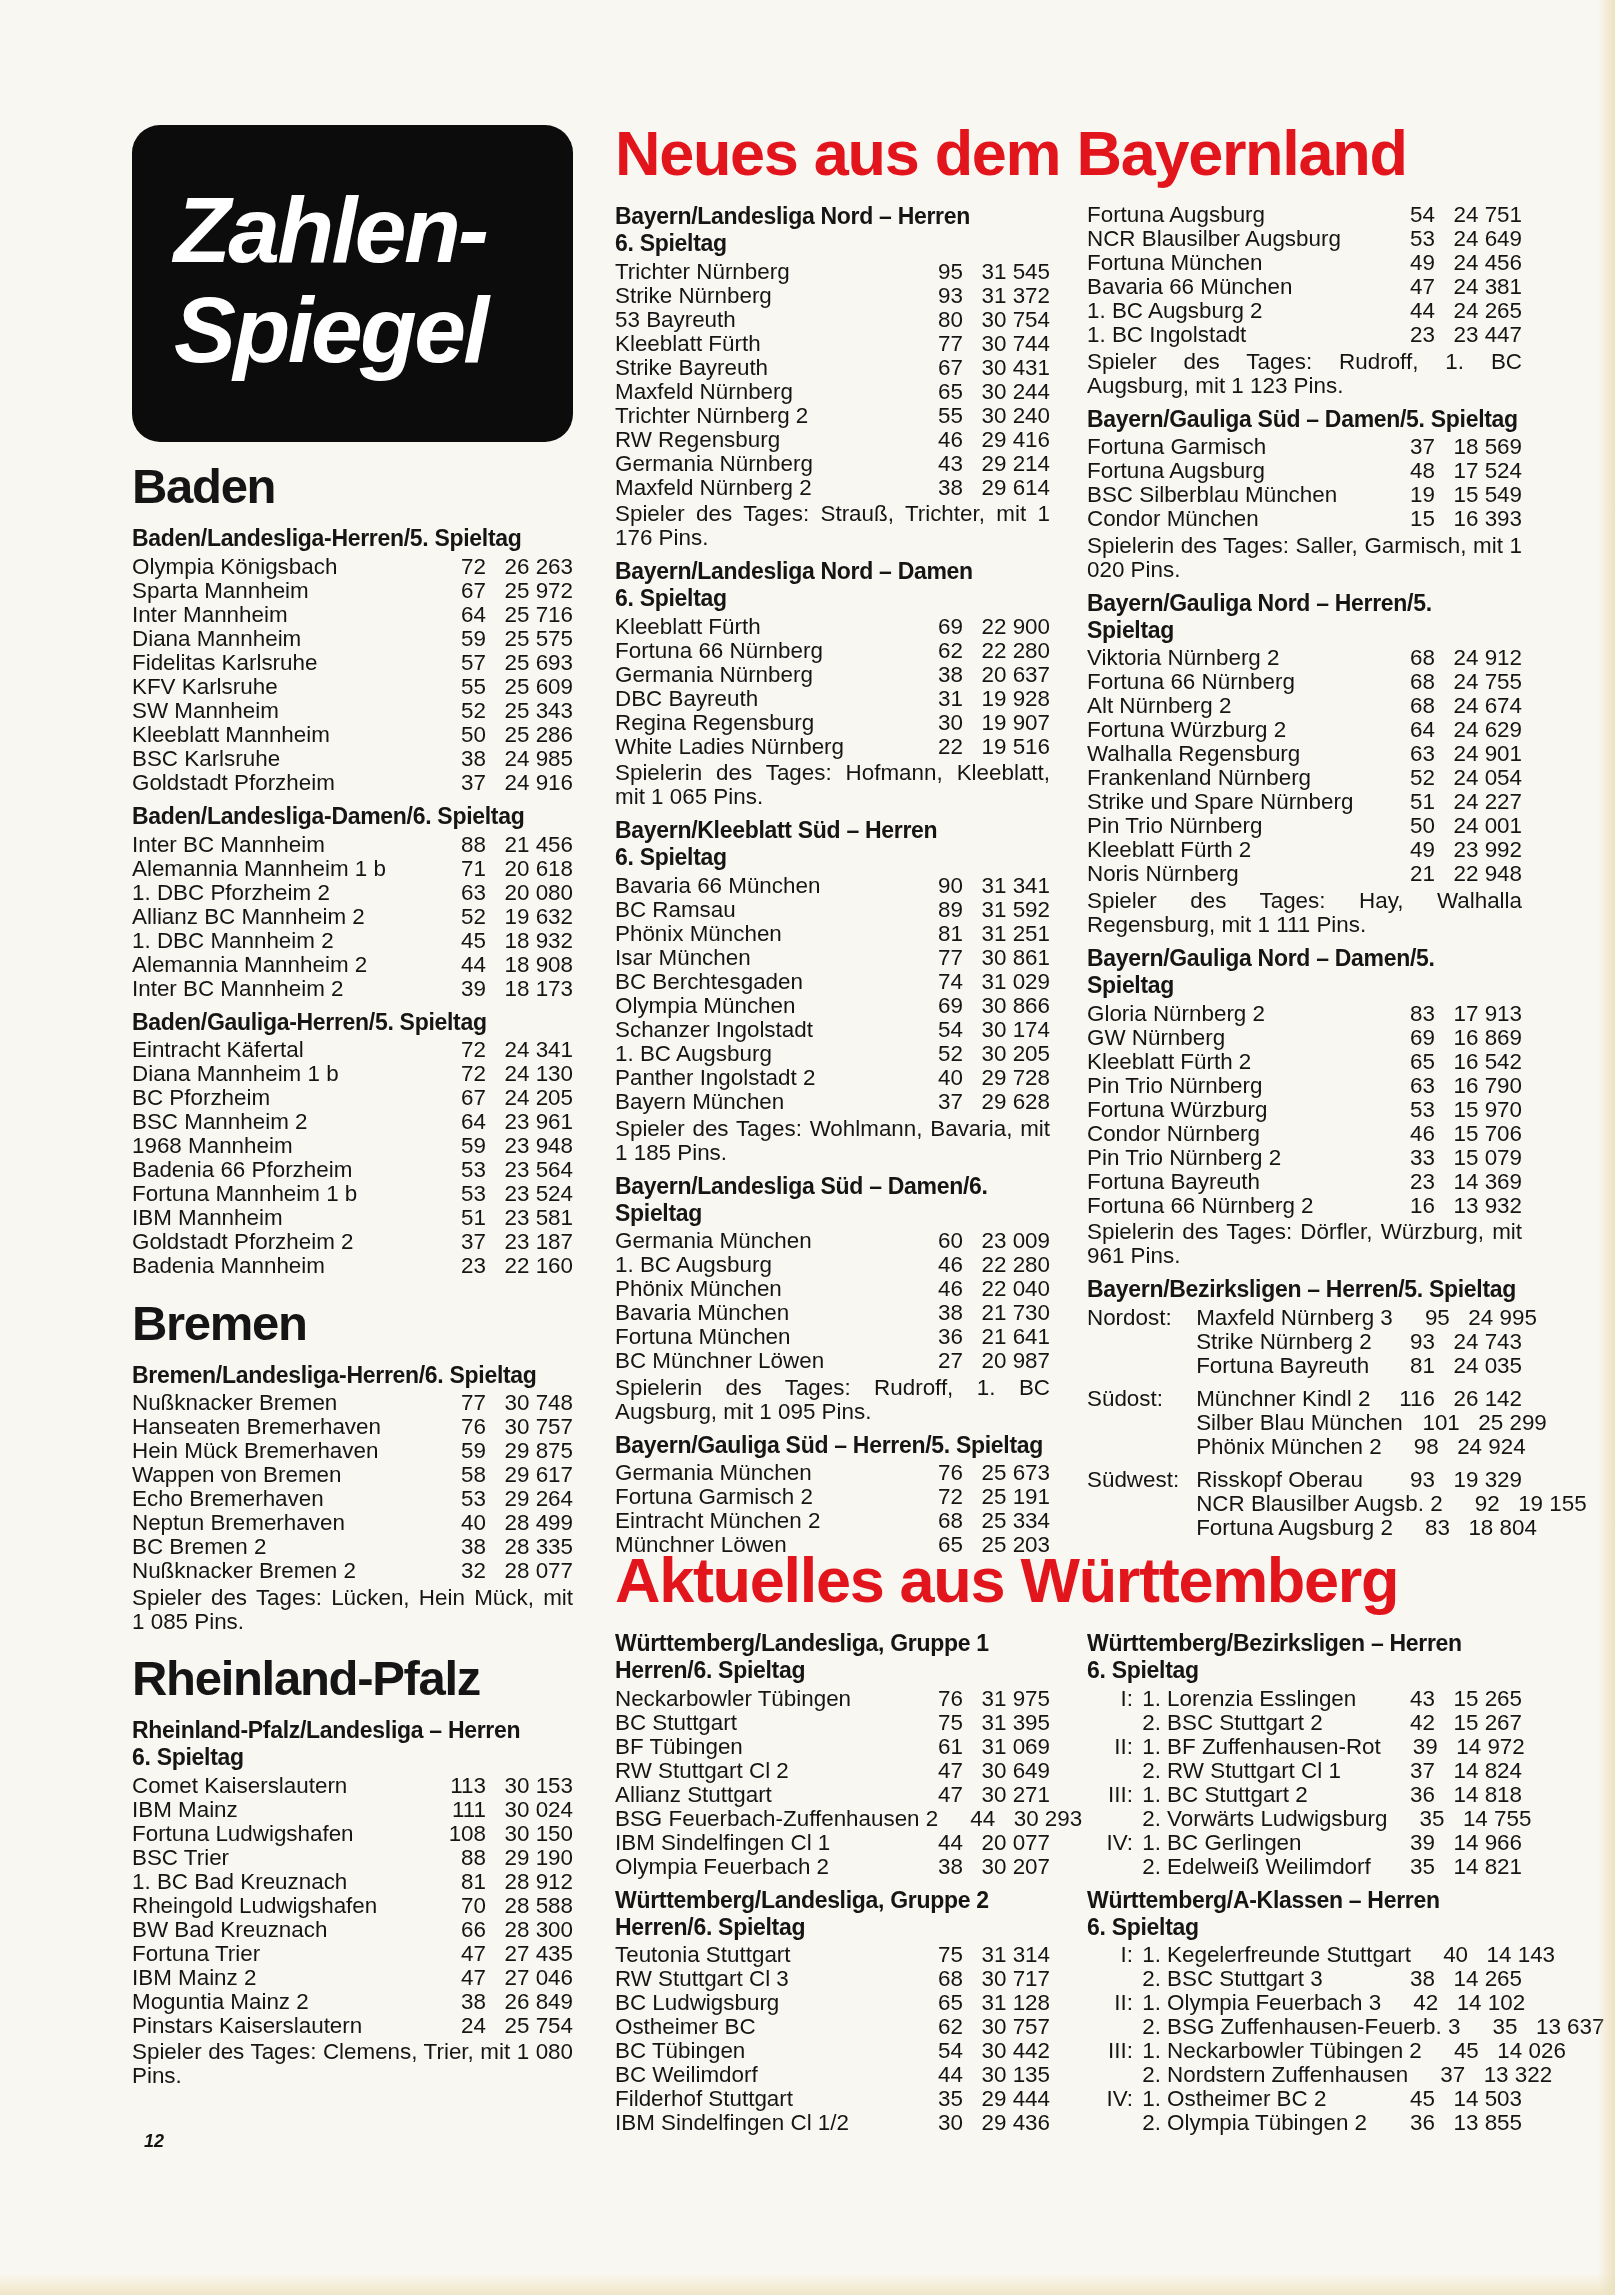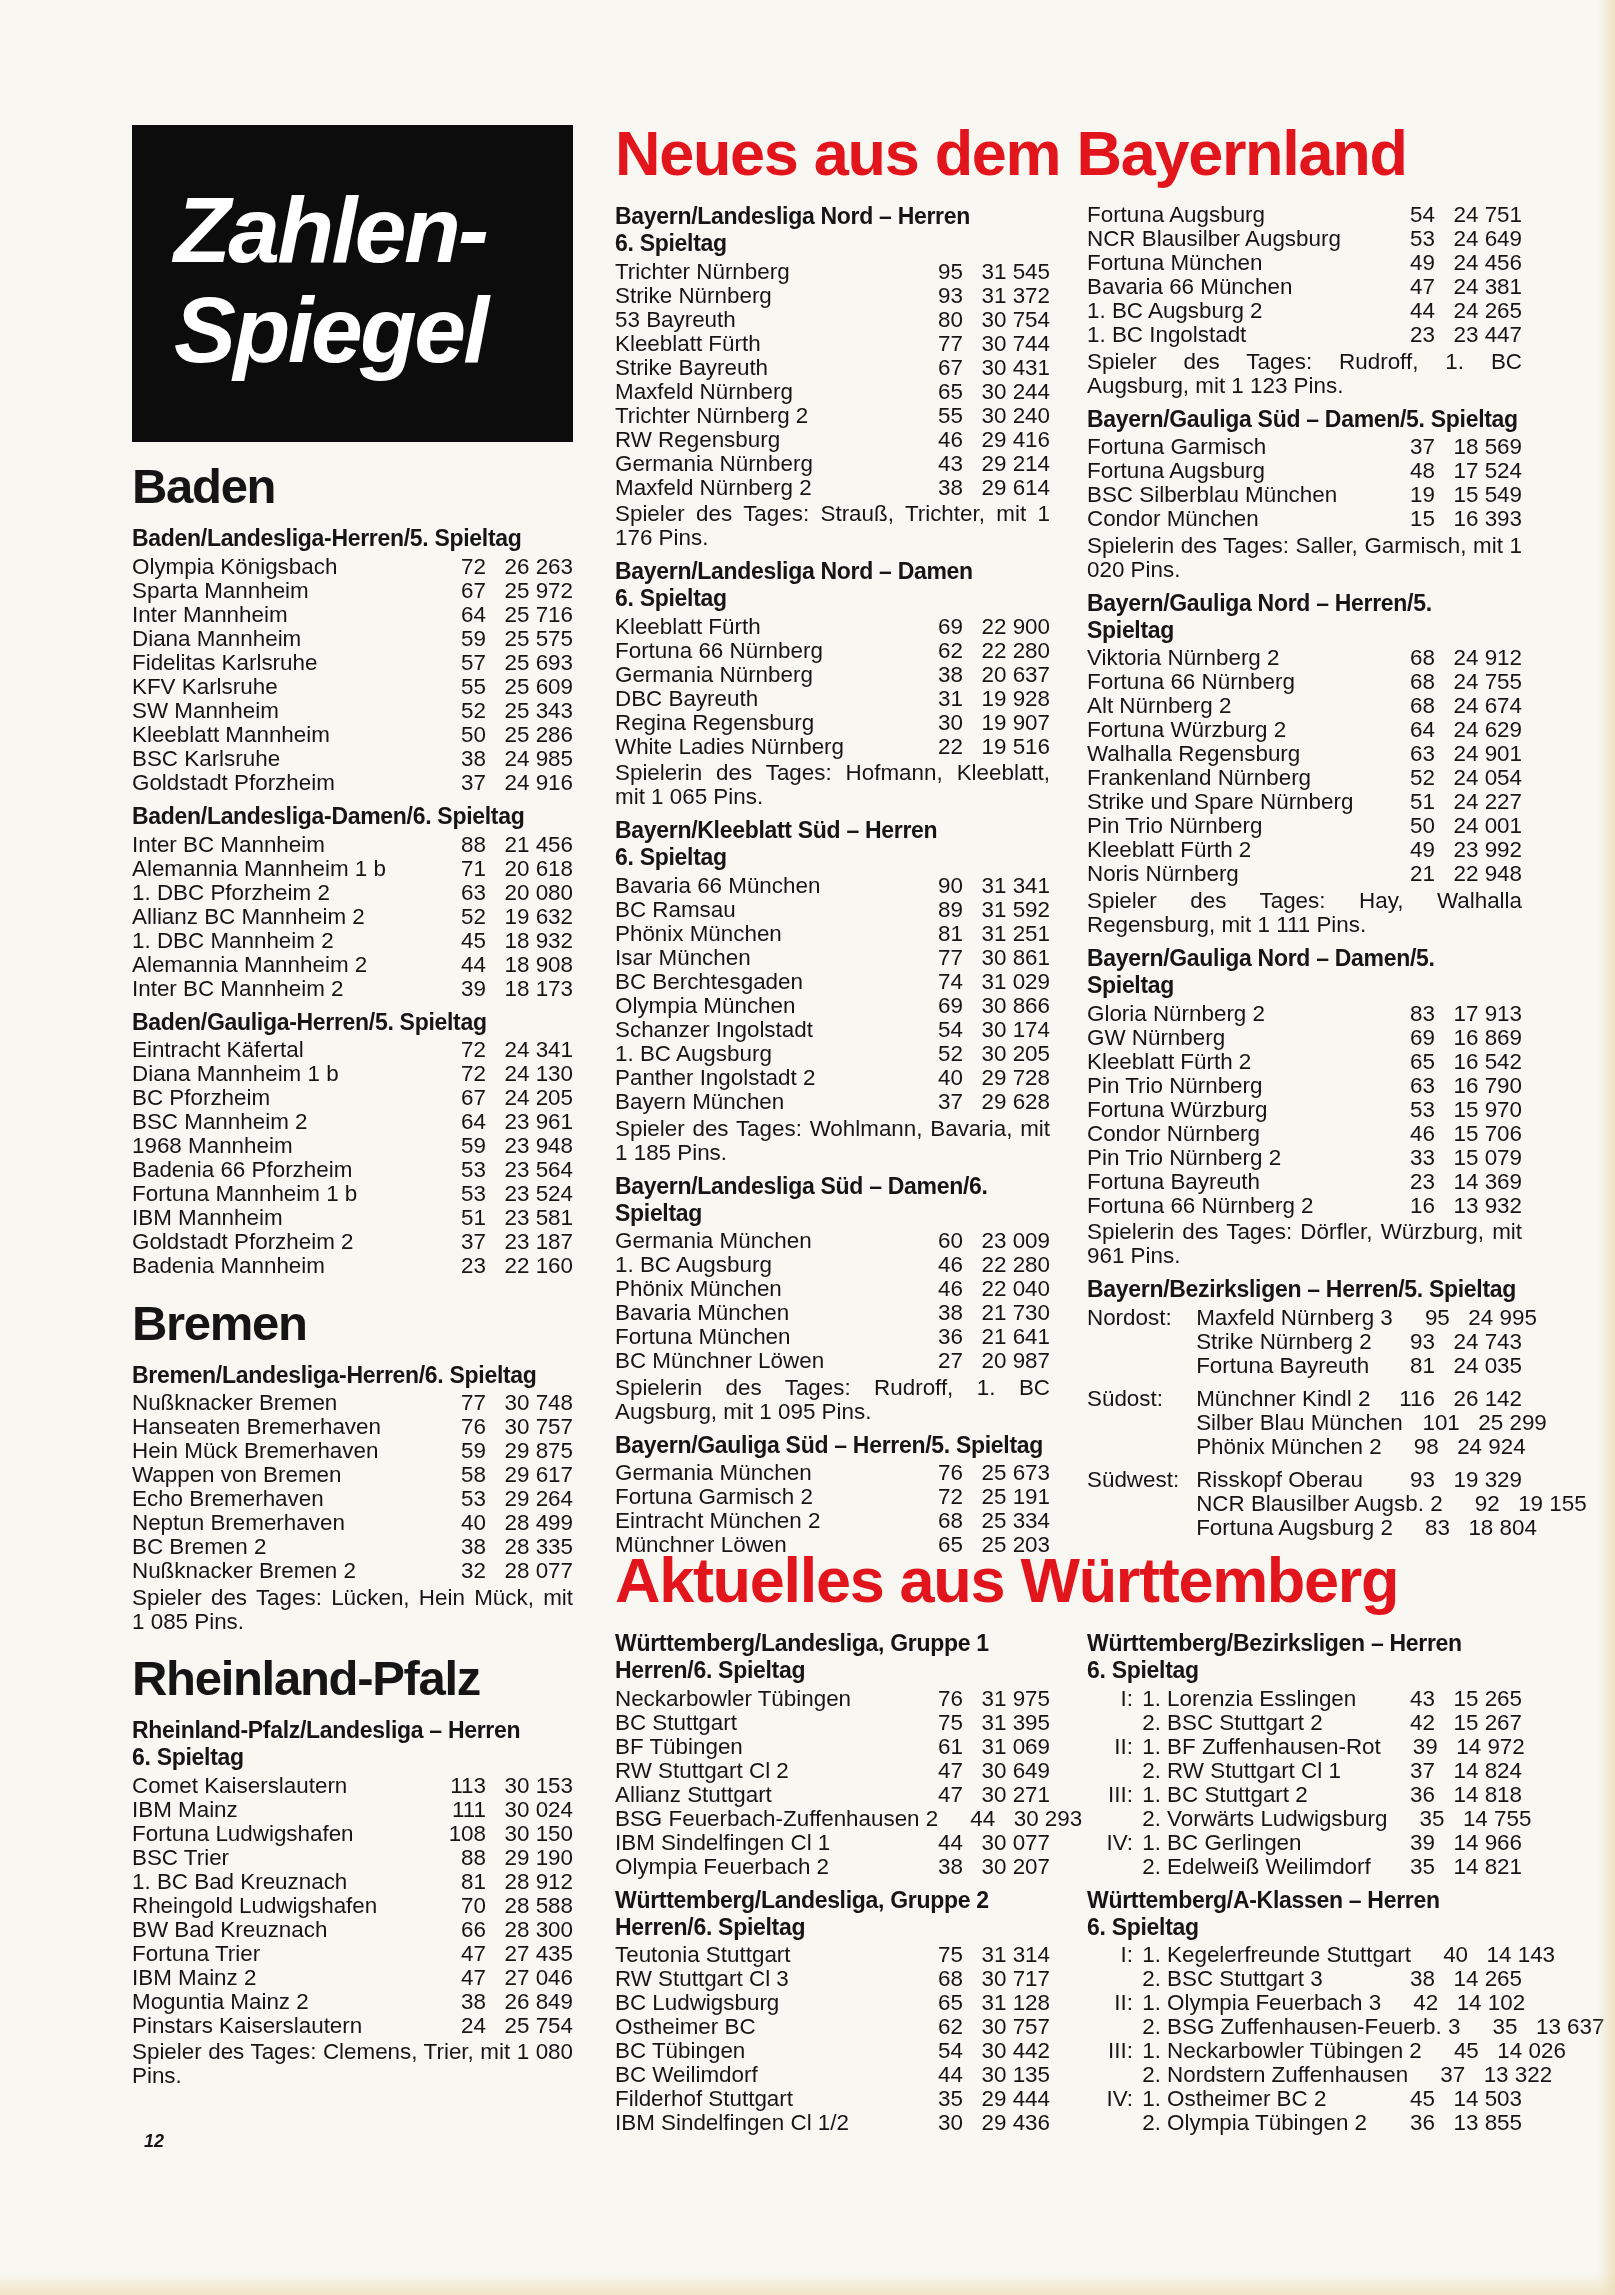--- a/index.html
+++ b/index.html
@@ -7,21 +7,21 @@
   .page{position:relative;width:1616px;height:2295px;background:#f9f7f1;
         font-family:"Liberation Sans","DejaVu Sans",sans-serif;color:#151515;overflow:hidden;}
   .page::after{content:"";position:absolute;right:0;top:0;width:18.4px;height:100%;
         background:linear-gradient(to right,rgba(240,228,190,0),#ece0bd);}
   .page::before{content:"";position:absolute;left:0;bottom:0;width:100%;height:22.4px;
         background:linear-gradient(to bottom,rgba(240,228,190,0),#f0e6c8);}
 
   .col-left{position:absolute;left:132px;top:125px;width:441px;}
   .logo{background:#0c0c0c;height:317px;box-sizing:border-box;color:#ffffff;
         font-weight:bold;font-style:italic;font-size:93px;line-height:100px;
-        padding:55px 0 0 42px;letter-spacing:-2.6px;}
+        padding:55px 0 0 42px;letter-spacing:-2.6px;border-radius:28px;}
   .logo span{display:block;}
 
   .region-title{font-size:49px;line-height:53px;font-weight:bold;letter-spacing:-1.3px;margin:18.4px 0 12px 0;}
 
   .tbl{margin-bottom:8px;}
   .tbl-h{font-weight:bold;font-size:23px;line-height:27px;margin-bottom:2.6px;letter-spacing:-0.3px;}
   .tr{display:flex;font-size:22.4px;line-height:24px;}
   .tn{flex:1 1 auto;white-space:nowrap;overflow:visible;}
   .haspre .tn{margin-left:9.2px;}
   .tv{flex:0 0 57px;text-align:right;}
@@ -796,21 +796,21 @@
               <span class="tp">30 271</span>
             </div>
             <div class="tr">
               <span class="tn">BSG Feuerbach-Zuffenhausen 2</span>
               <span class="tv">44</span>
               <span class="tp">30 293</span>
             </div>
             <div class="tr">
               <span class="tn">IBM Sindelfingen Cl 1</span>
               <span class="tv">44</span>
-              <span class="tp">30 077</span>
+              <span class="tp">20 077</span>
             </div>
             <div class="tr">
               <span class="tn">Olympia Feuerbach 2</span>
               <span class="tv">38</span>
               <span class="tp">30 207</span>
             </div>
           </div>
           <div class="tbl">
             <div class="tbl-h">
               <div>Württemberg/Landesliga, Gruppe 2</div>

